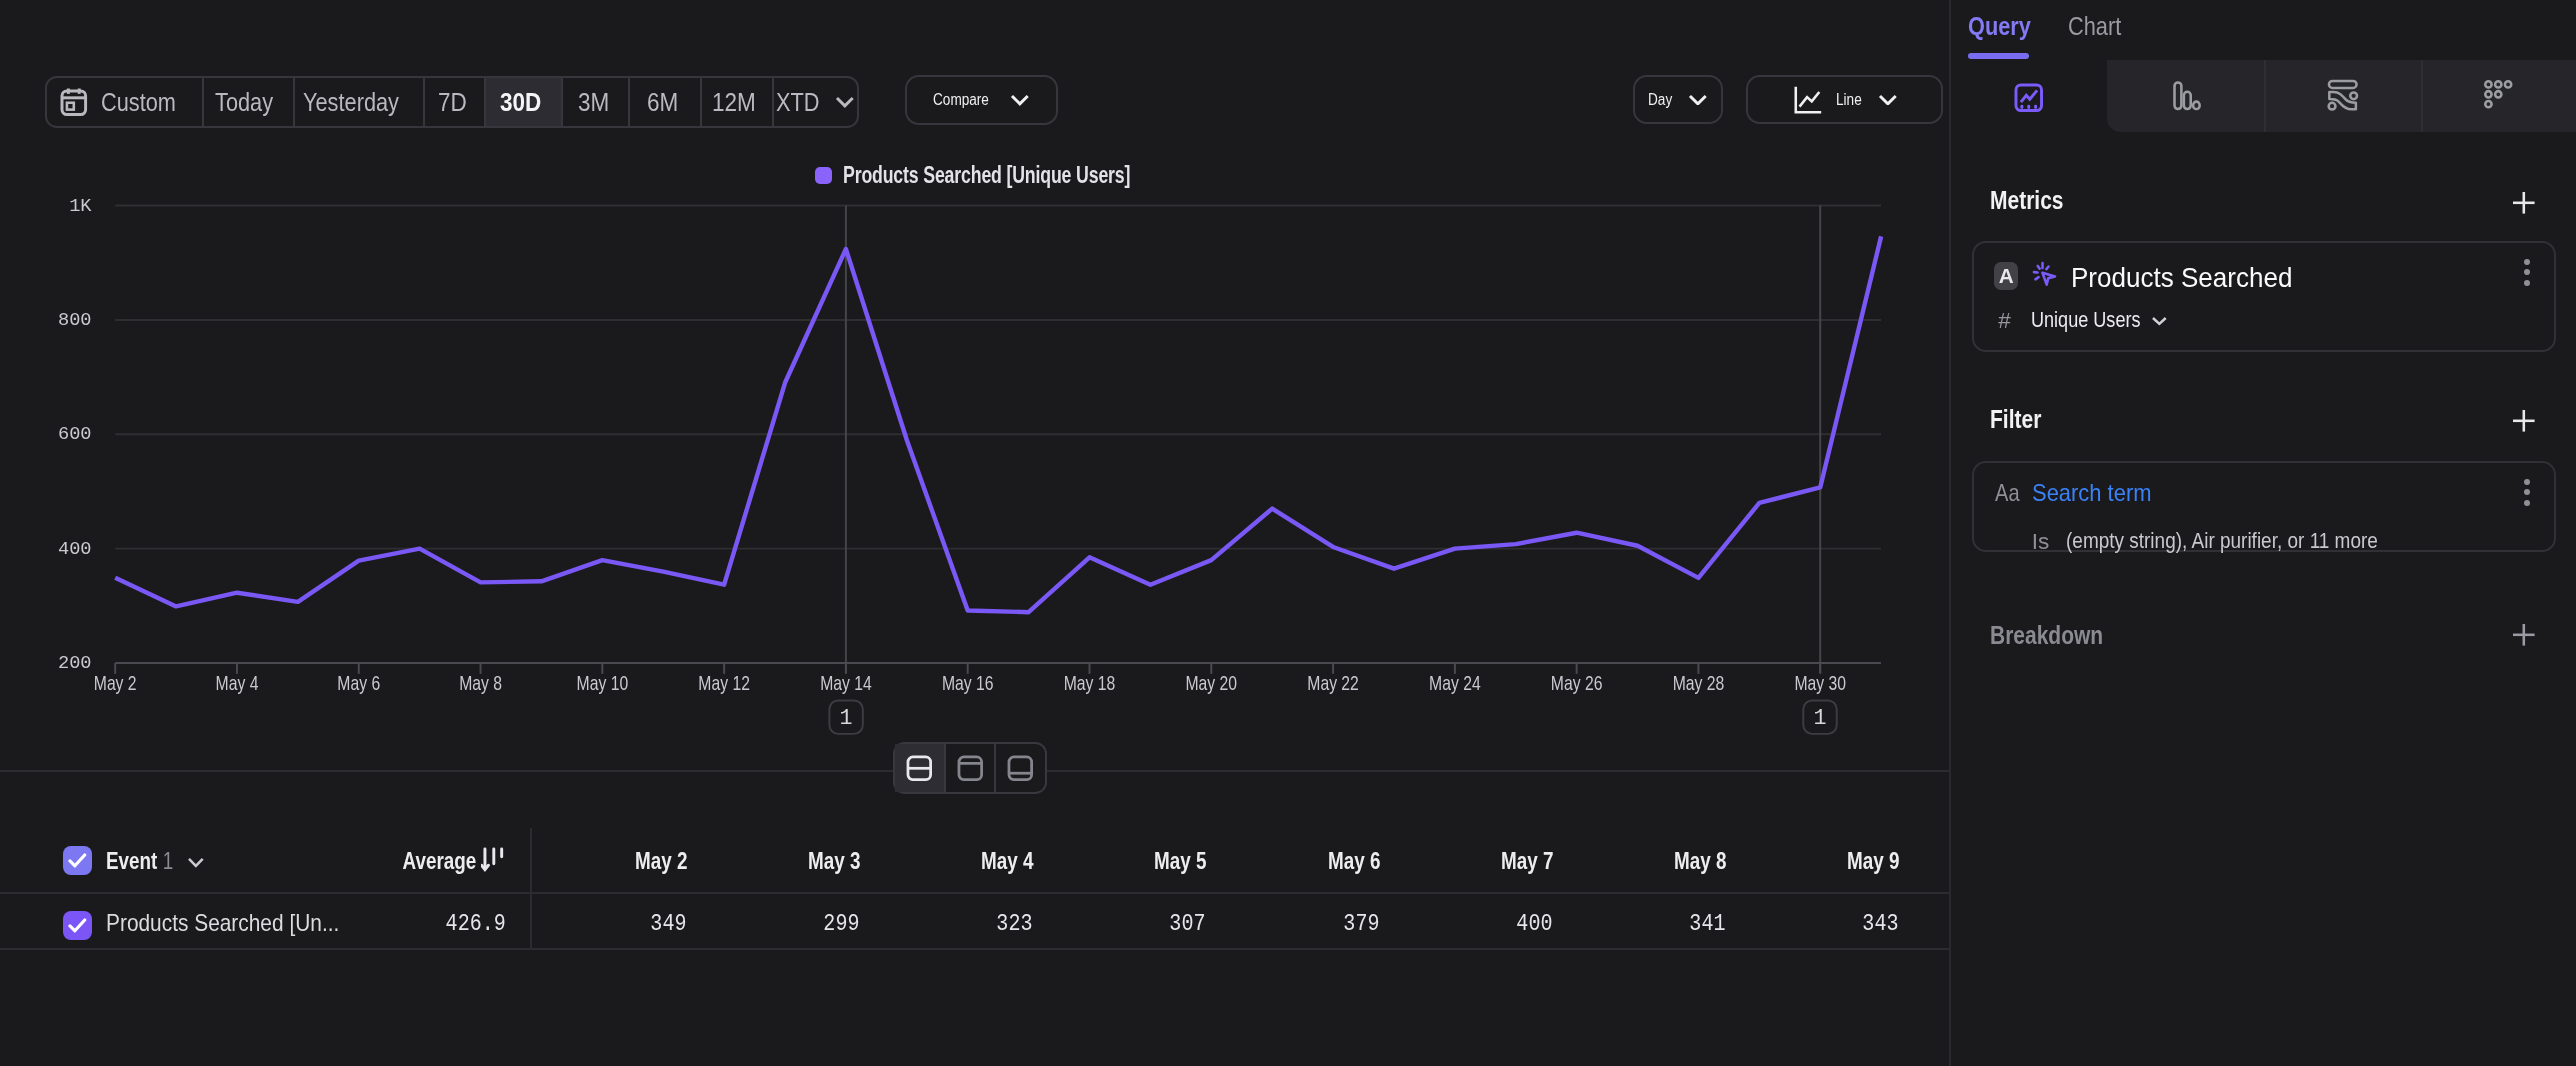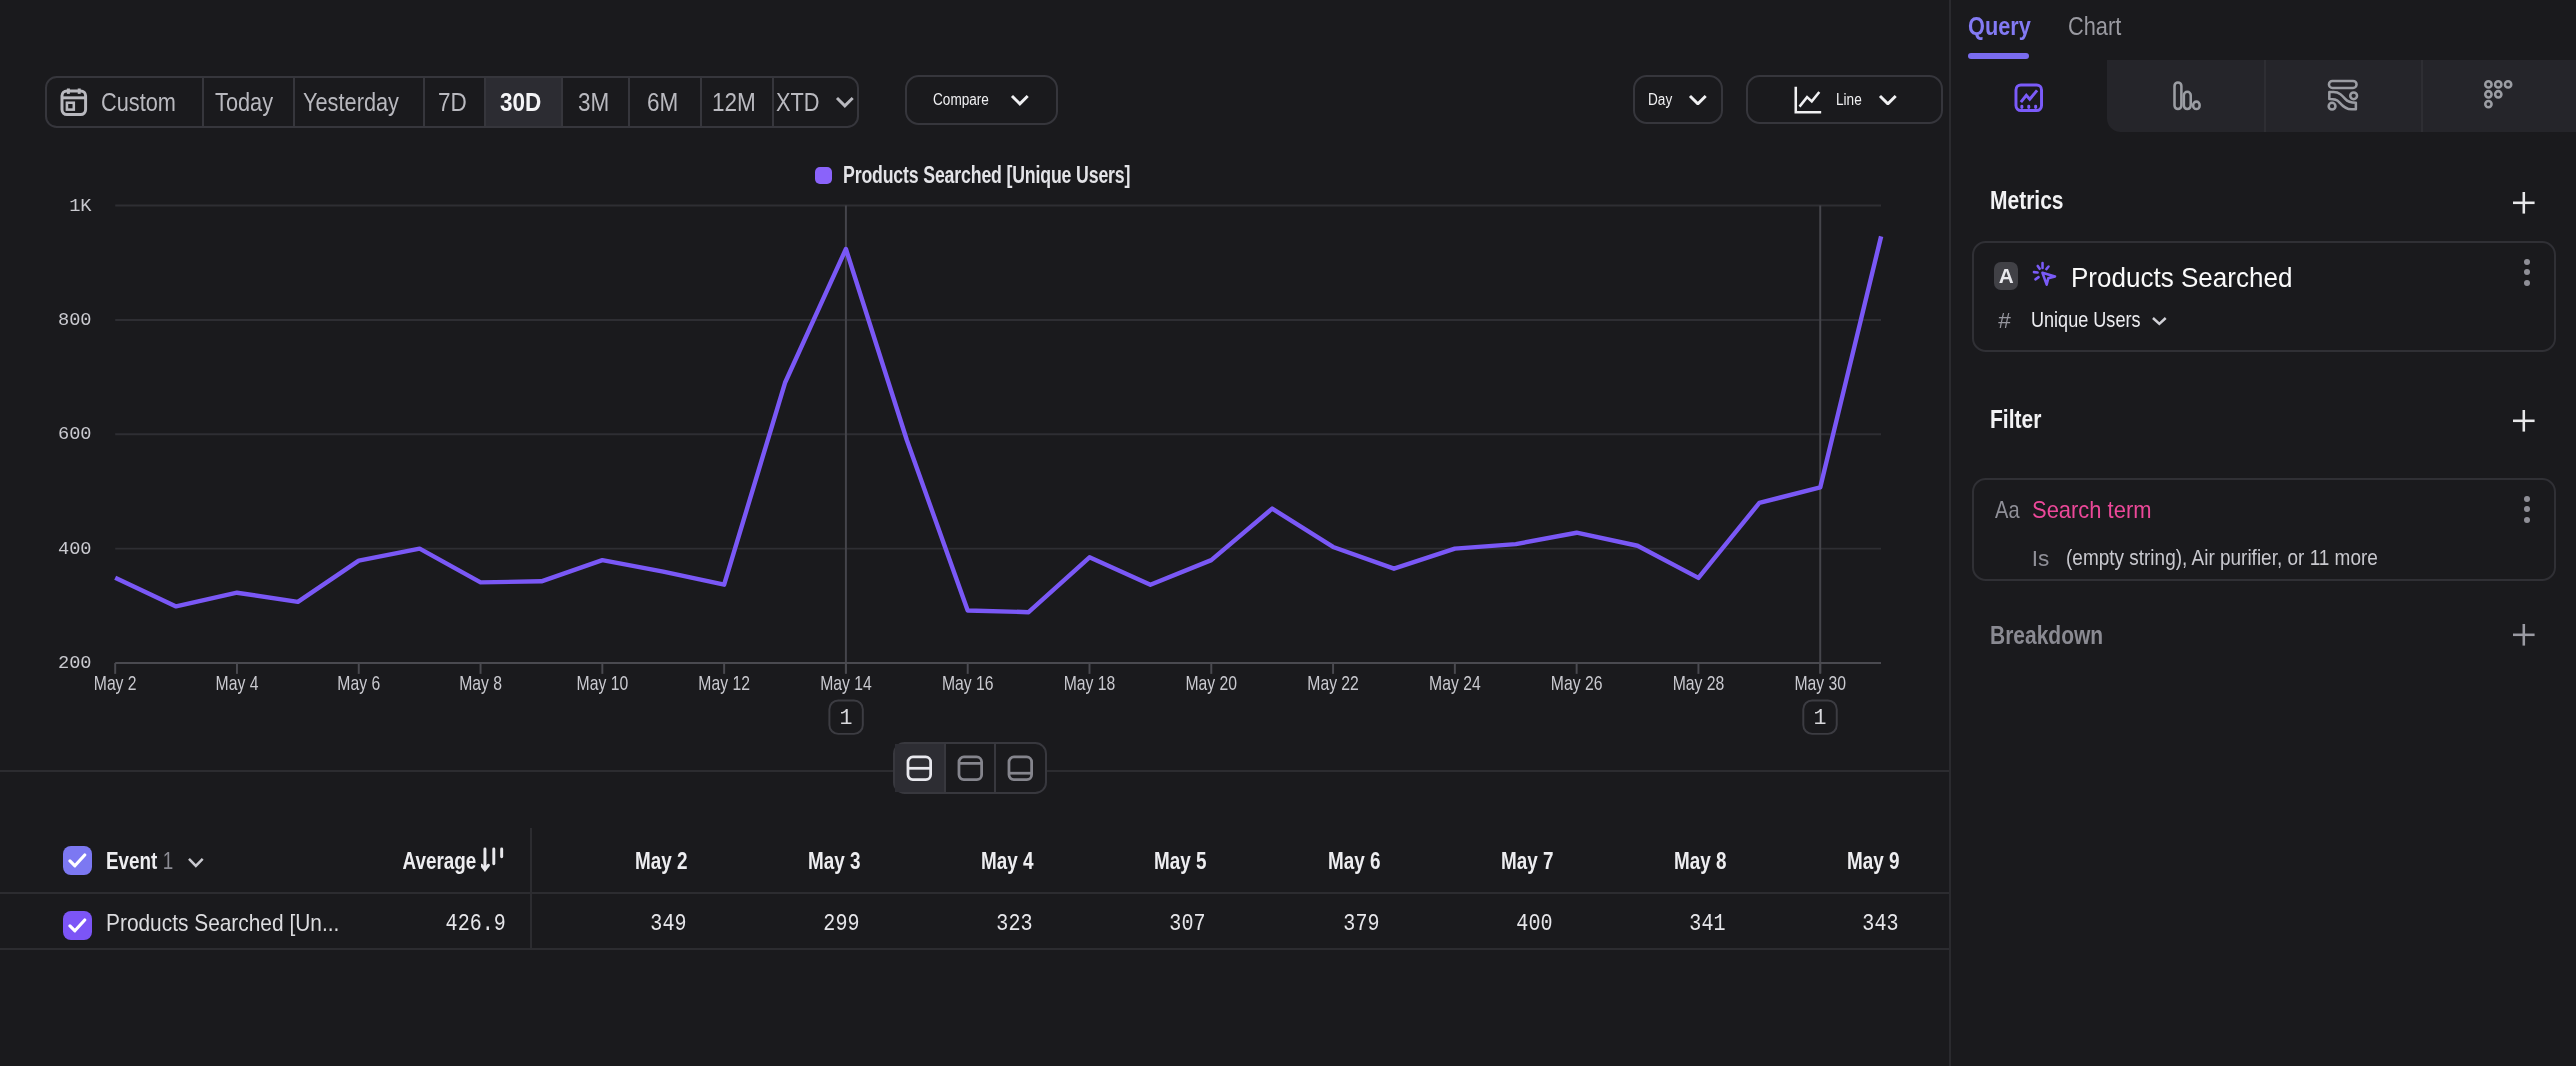--- a/index.html
+++ b/index.html
@@ -358,23 +358,23 @@
         <span></span>
       </div>
   </div>
 
   <div class="sb sec" style="left:39px; top:405px;"><span class="sx" style="--s:0.82">Filter</span></div>
   <svg class="sb plus" style="left:562px; top:410px;" viewBox="0 0 22 22" stroke="#e8e8ea" stroke-width="2.6">
       <line x1="11" y1="0" x2="11" y2="22"></line>
       <line x1="0" y1="11" x2="22" y2="11"></line>
     </svg>
 
-  <div class="card" style="top:478px; height:103px;">
+  <div class="card" style="top:461px; height:91px;">
     <div style="position:absolute; left:21.6px; top:16.7px; font-size:23.6px; color:#8f8f97;"><span class="sx" style="--s:0.85">Aa</span></div>
-    <div style="position:absolute; left:58px; top:16.7px; font-size:23.6px; font-weight:500; color:#ec4899;"><span class="sx" style="--s:0.93">Search term</span></div>
+    <div style="position:absolute; left:58px; top:16.7px; font-size:23.6px; font-weight:500; color:#3b82f6;"><span class="sx" style="--s:0.93">Search term</span></div>
     <div style="position:absolute; left:58px; top:66px; font-size:22.6px; color:#8f8f97;">Is</div>
     <div style="position:absolute; left:92px; top:65px; font-size:22.6px; color:#c8c8ce;"><span class="sx" style="--s:0.84">(empty string), Air purifier, or 11 more</span></div>
     <div class="dots">
         <span></span>
         <span></span>
         <span></span>
       </div>
   </div>
 
   <div class="sb sec" style="left:39px; top:621px; color:#8a8a92;"><span class="sx" style="--s:0.82">Breakdown</span></div>

